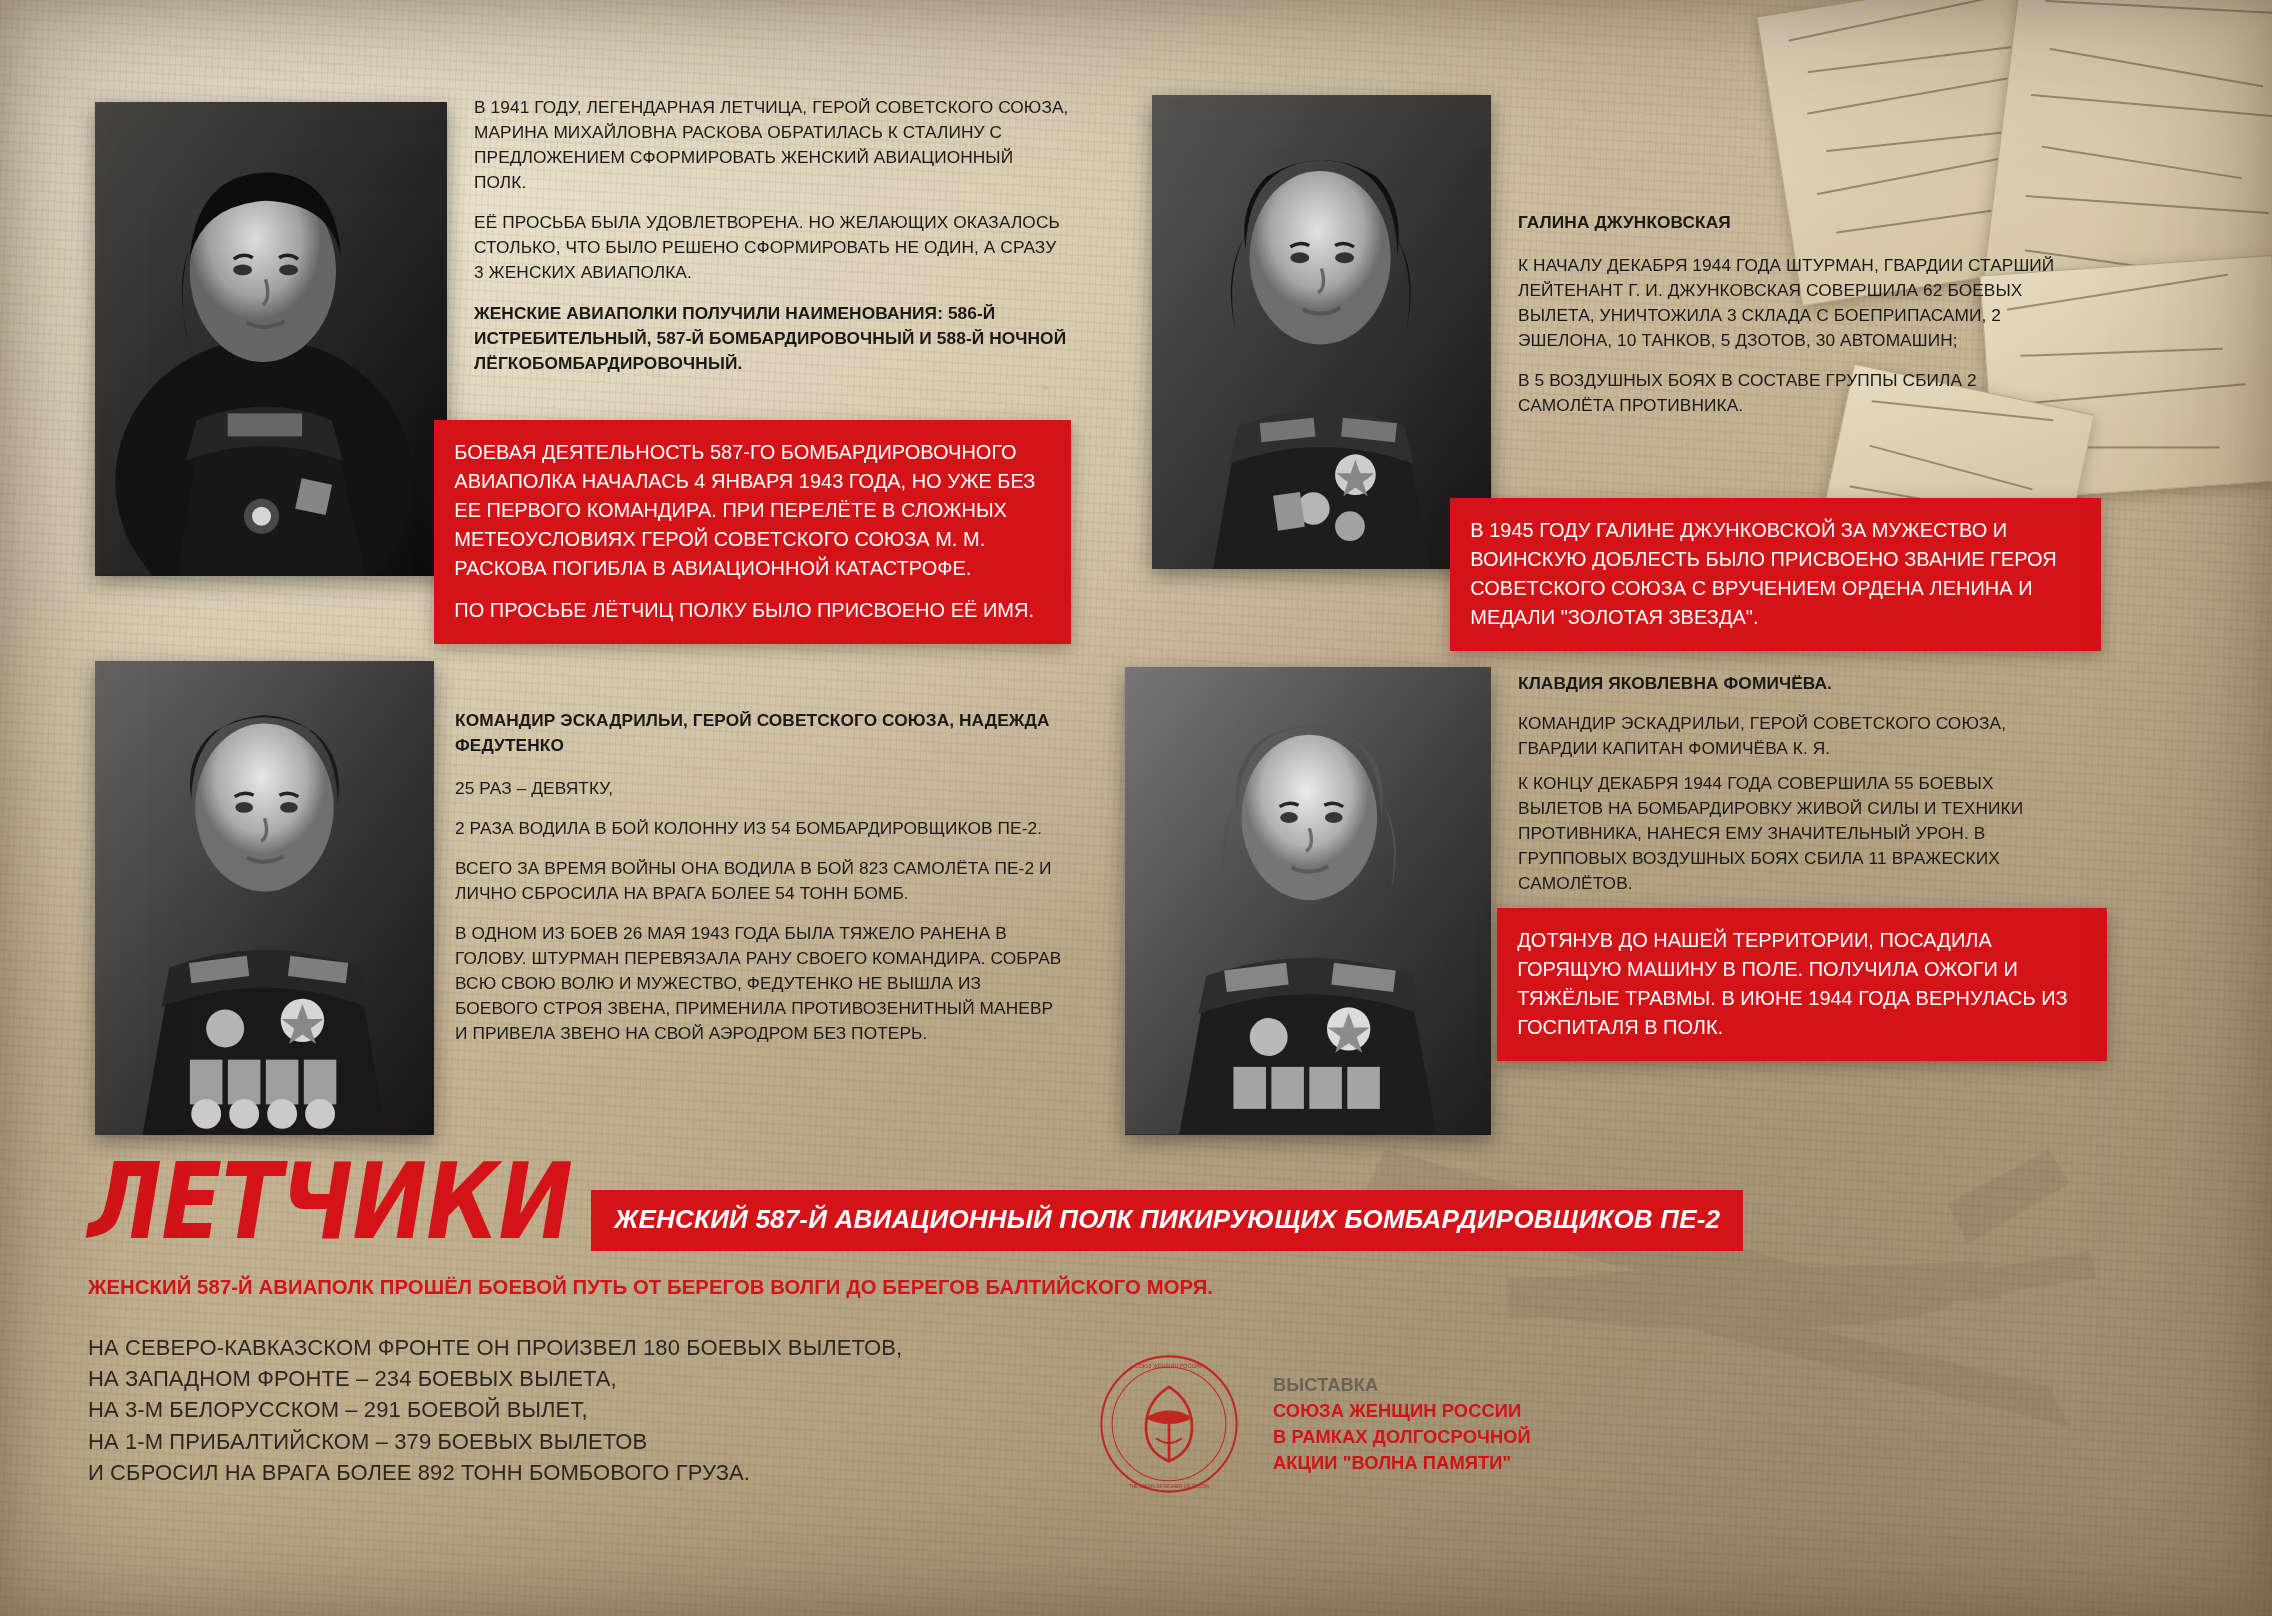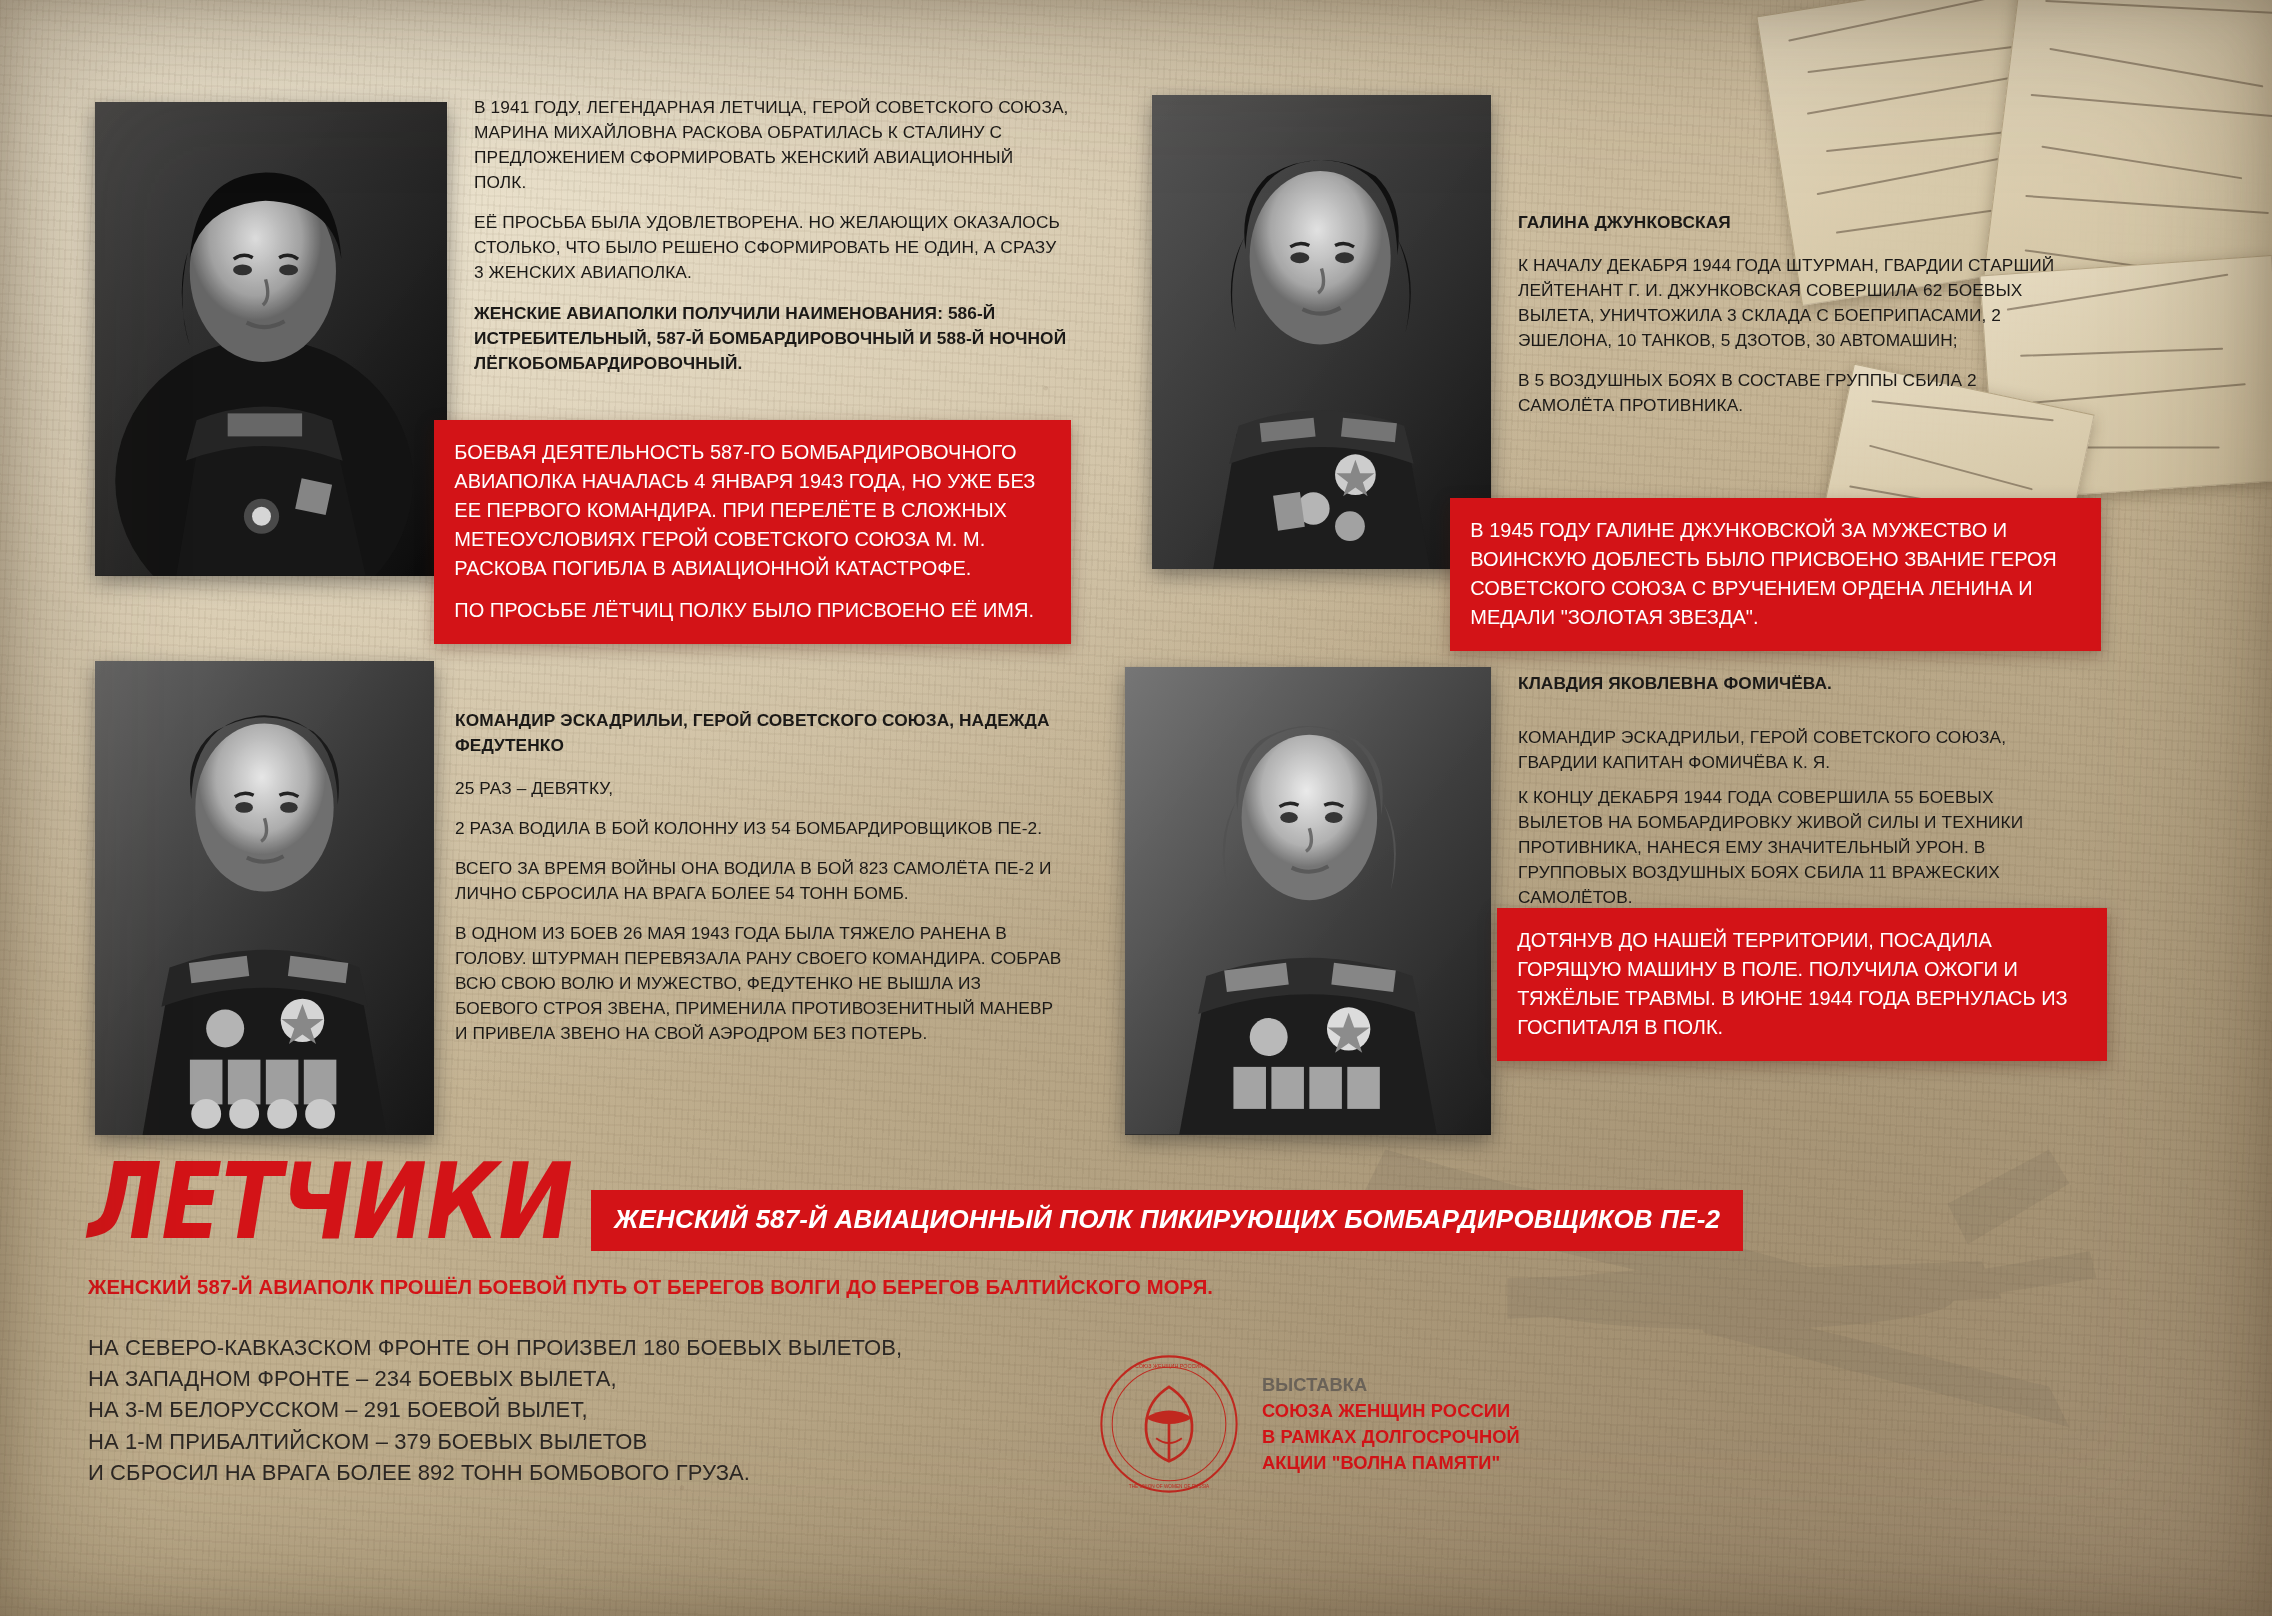--- a/index.html
+++ b/index.html
@@ -182,21 +182,21 @@
     letter-spacing: 0.1px;
   }
   .stats div { white-space: nowrap; }
 
   .logo-block {
     position: absolute;
     left: 1098px;
     bottom: 122px;
     display: flex;
     align-items: center;
-    gap: 22px;
+    gap: 33px;
   }
   .emblem {
     width: 142px;
     height: 142px;
     position: relative;
   }
   .logo-text {
     color: #d31317;
     text-transform: uppercase;
     font-size: 18.3px;
@@ -440,21 +440,21 @@
         <g fill="#a9a193">
           <rect x="160" y="590" width="48" height="62"></rect>
           <rect x="216" y="590" width="48" height="62"></rect>
           <rect x="272" y="590" width="48" height="62"></rect>
           <rect x="328" y="590" width="48" height="62"></rect>
         </g>
       </svg>
     </div>
 
     <div class="txt" style="left:1518px; top:671px; width:549px;">
-      <p class="name" style="margin-bottom:29px">КЛАВДИЯ ЯКОВЛЕВНА ФОМИЧЁВА.</p>
+      <p class="name" style="margin-bottom:15px">КЛАВДИЯ ЯКОВЛЕВНА ФОМИЧЁВА.</p>
       <p style="margin-bottom:9.5px">КОМАНДИР ЭСКАДРИЛЬИ, ГЕРОЙ СОВЕТСКОГО СОЮЗА, ГВАРДИИ КАПИТАН ФОМИЧЁВА К. Я.</p>
       <p>К КОНЦУ ДЕКАБРЯ 1944 ГОДА СОВЕРШИЛА 55 БОЕВЫХ ВЫЛЕТОВ НА БОМБАРДИРОВКУ ЖИВОЙ СИЛЫ И ТЕХНИКИ ПРОТИВНИКА, НАНЕСЯ ЕМУ ЗНАЧИТЕЛЬНЫЙ УРОН. В ГРУППОВЫХ ВОЗДУШНЫХ БОЯХ СБИЛА 11 ВРАЖЕСКИХ САМОЛЁТОВ.</p>
     </div>
 
     <div class="red" style="left:1497px; top:908px; width:569px;">
       <p>ДОТЯНУВ ДО НАШЕЙ ТЕРРИТОРИИ, ПОСАДИЛА ГОРЯЩУЮ МАШИНУ В ПОЛЕ. ПОЛУЧИЛА ОЖОГИ И ТЯЖЁЛЫЕ ТРАВМЫ. В ИЮНЕ 1944 ГОДА ВЕРНУЛАСЬ ИЗ ГОСПИТАЛЯ В ПОЛК.</p>
     </div>
 
     <div class="title-wrap">
       <div class="bigtitle">ЛЕТЧИКИ</div>

